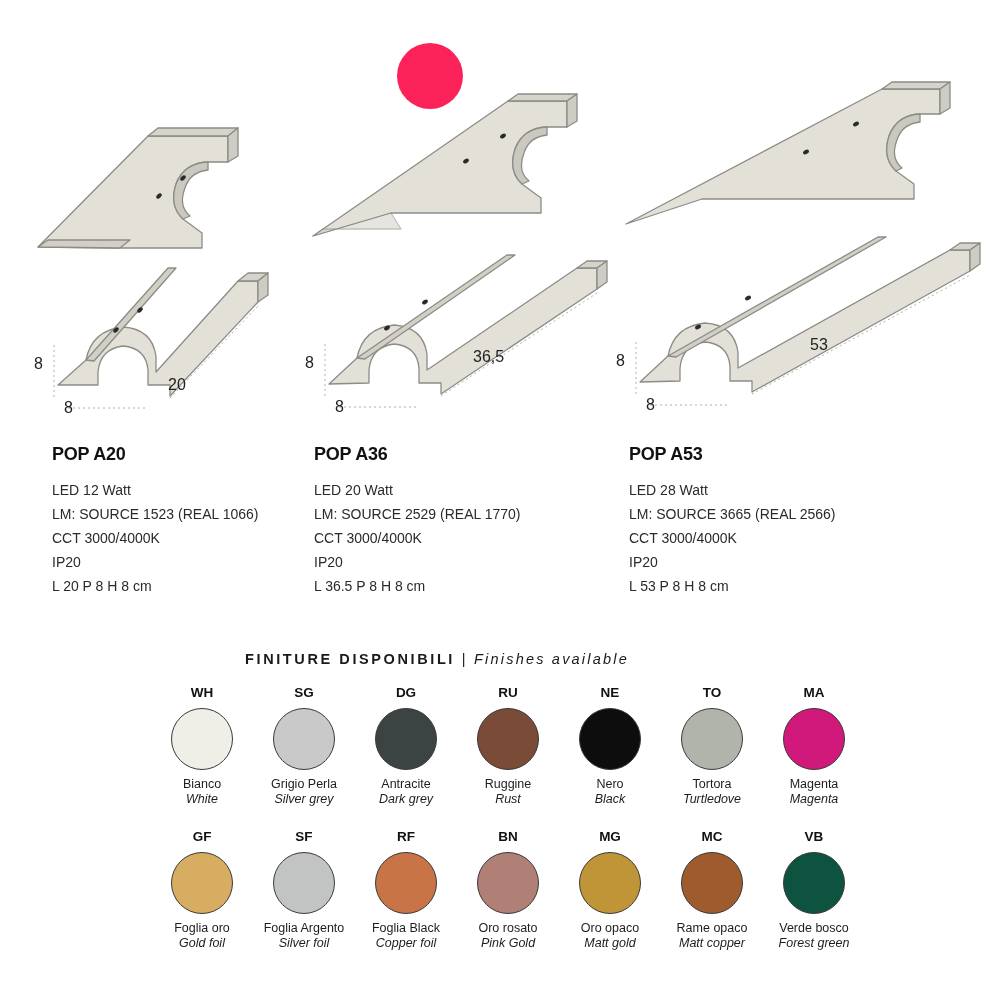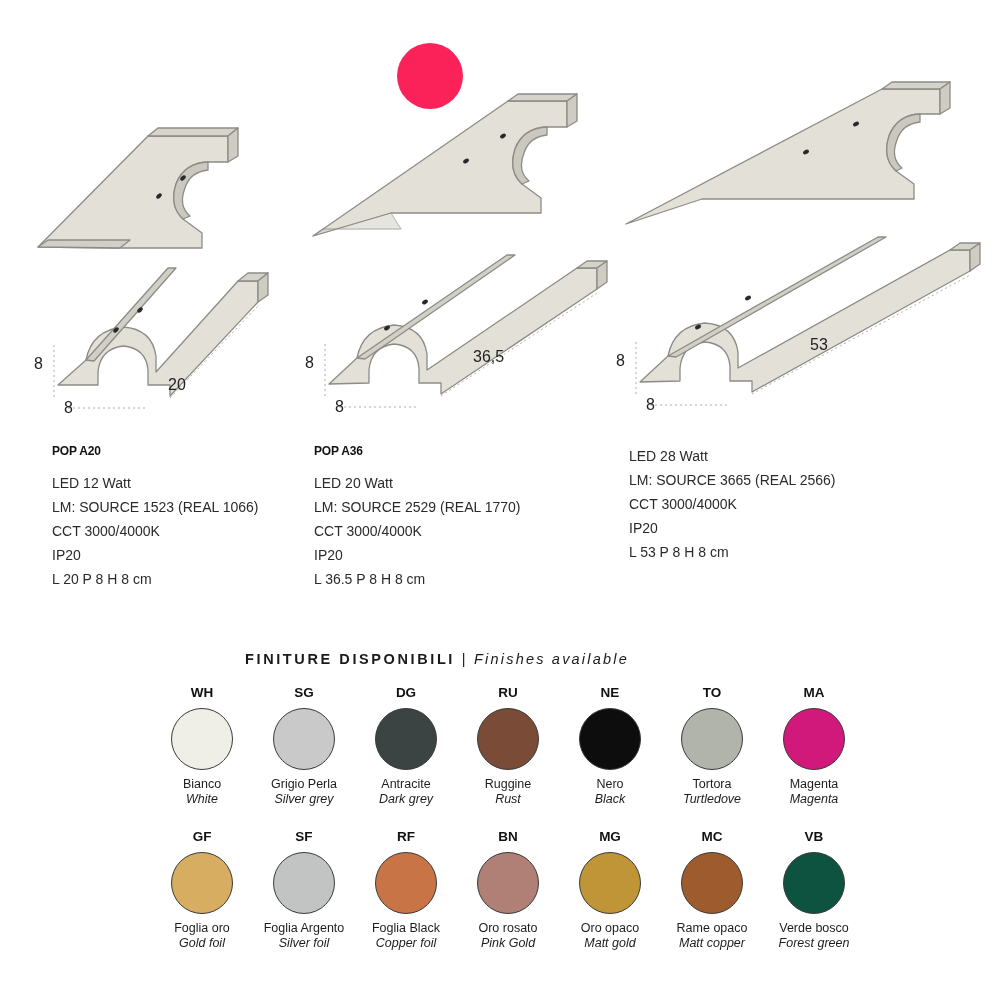--- a/index.html
+++ b/index.html
@@ -62,21 +62,21 @@
   }
   .spec-col {
     position: absolute;
     top: 0;
   }
   .spec-col.s1 { left: 52px; }
   .spec-col.s2 { left: 314px; }
   .spec-col.s3 { left: 629px; }
 
   .spec-title {
-    font-size: 12px;
+    font-size: 18px;
     font-weight: bold;
     letter-spacing: -0.2px;
     margin: 0 0 13px 0;
     color: #111;
   }
   .spec-line {
     font-size: 14px;
     line-height: 24px;
     color: #2a2a2a;
     white-space: nowrap;
@@ -283,20 +283,21 @@
   <div class="spec-col s2">
     <div class="spec-title">POP A36</div>
     <div class="spec-line">LED 20 Watt</div>
     <div class="spec-line">LM: SOURCE 2529 (REAL 1770)</div>
     <div class="spec-line">CCT 3000/4000K</div>
     <div class="spec-line">IP20</div>
     <div class="spec-line">L 36.5 P 8  H 8 cm</div>
   </div>
 
   <div class="spec-col s3">
+    <div class="spec-title">POP A53</div>
     <div class="spec-line">LED 28 Watt</div>
     <div class="spec-line">LM: SOURCE 3665 (REAL 2566)</div>
     <div class="spec-line">CCT 3000/4000K</div>
     <div class="spec-line">IP20</div>
     <div class="spec-line">L 53 P 8  H 8 cm</div>
   </div>
 </div>
 
 <div class="finishes">
   <div class="finishes-heading">

